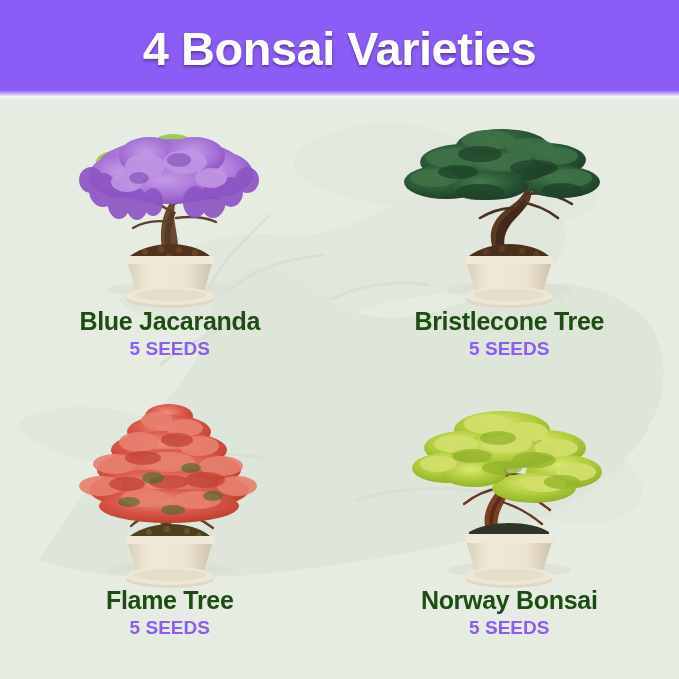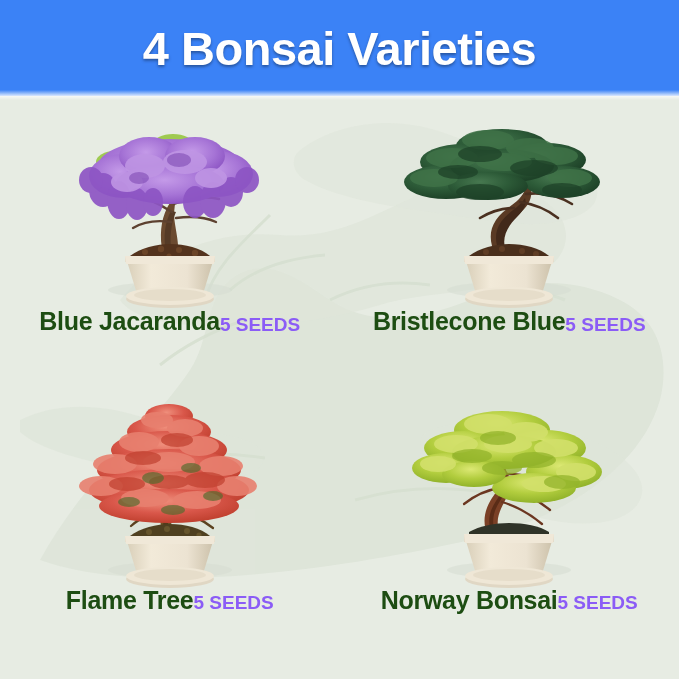--- a/index.html
+++ b/index.html
@@ -13,21 +13,21 @@
     background:#e7ece3;overflow:hidden;
   }
 
   
   .wm{position:absolute;inset:0;pointer-events:none;}
   .wm svg{width:100%;height:100%;display:block;}
 
   
   .banner{
     position:absolute;left:0;top:0;width:679px;height:96px;
-    background:#3b82f6;display:flex;align-items:center;justify-content:center;
+    background:#8b5cf6;display:flex;align-items:center;justify-content:center;
     z-index:5;
   }
   .banner-title{
     color:#ffffff;font-size:47px;font-weight:bold;letter-spacing:-0.5px;
     line-height:1;white-space:nowrap;
     text-shadow:0 2px 3px rgba(0,0,0,.35);
   }
   .banner-sheen{
     position:absolute;left:0;top:90px;width:679px;height:10px;z-index:6;
     background:linear-gradient(to bottom,rgba(255,255,255,.0) 0%,rgba(255,255,255,.75) 55%,rgba(231,236,227,0) 100%);
@@ -38,21 +38,21 @@
   .grid{
     position:absolute;left:0;top:96px;width:679px;height:583px;
     display:grid;grid-template-columns:1fr 1fr;grid-template-rows:1fr 1fr;
     z-index:3;
   }
   .cell{position:relative;display:flex;flex-direction:column;align-items:center;}
   .art{position:relative;width:250px;height:205px;margin-top:8px;}
   .art svg{width:100%;height:100%;display:block;}
   .cell-r2 .art{height:196px;margin-top:4px;}
 
-  .caption{display:flex;align-items:center;line-height:1;}
+  .caption{display:flex;flex-direction:column;align-items:center;line-height:1;}
   .cap-name{
     color:#1d4d12;font-size:25px;font-weight:bold;letter-spacing:-0.3px;
     white-space:nowrap;margin-bottom:5px;
   }
   .cap-qty{
     color:#8b5cf6;font-size:19px;font-weight:bold;letter-spacing:0px;
     white-space:nowrap;
   }
 </style>
 </head>
@@ -254,21 +254,21 @@
 
           <path d="M80,152 L170,152 L170,158 L80,158 Z" fill="#e2d9c7"></path>
           <path d="M82,157 L168,157 L158,190 L92,190 Z" fill="url(#potB)"></path>
           <path d="M80,152 L170,152 L169,160 L81,160 Z" fill="#f0e8d8"></path>
           <ellipse cx="125" cy="195" rx="44" ry="9" fill="#e0d7c4"></ellipse>
           <ellipse cx="125" cy="192" rx="44" ry="9" fill="#efe7d6"></ellipse>
           <ellipse cx="125" cy="191" rx="36" ry="6" fill="#e6ddca"></ellipse>
         </svg>
       </div>
       <div class="caption">
-        <div class="cap-name">Bristlecone Blue</div>
+        <div class="cap-name">Bristlecone Tree</div>
         <div class="cap-qty">5 SEEDS</div>
       </div>
     </div>
 
     <div class="cell cell-r2">
       <div class="art">
         <svg viewBox="0 0 250 196" aria-hidden="true">
           <defs>
             <radialGradient id="fl1" cx="45%" cy="35%" r="65%">
               <stop offset="0%" stop-color="#ef8f7c"></stop>

